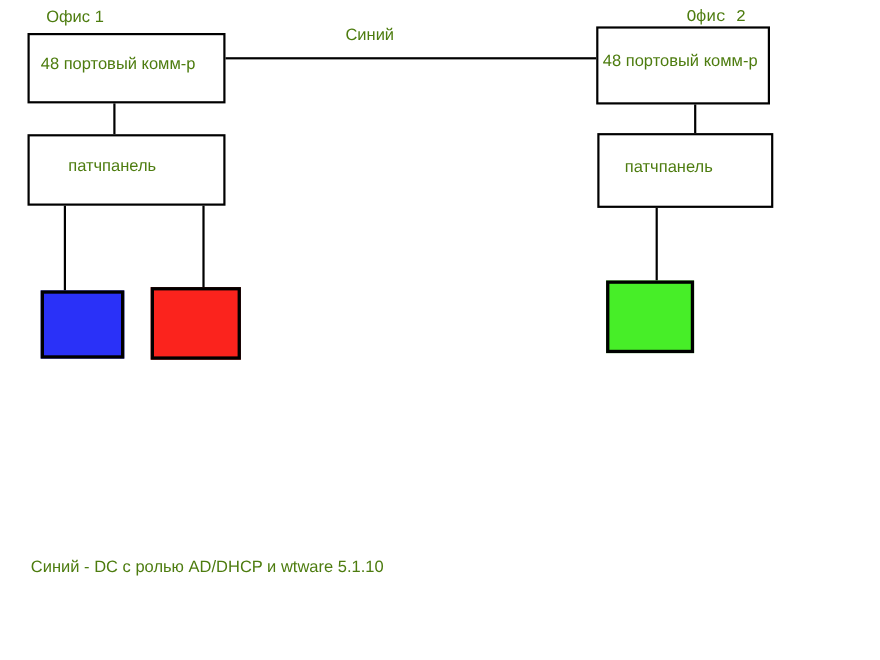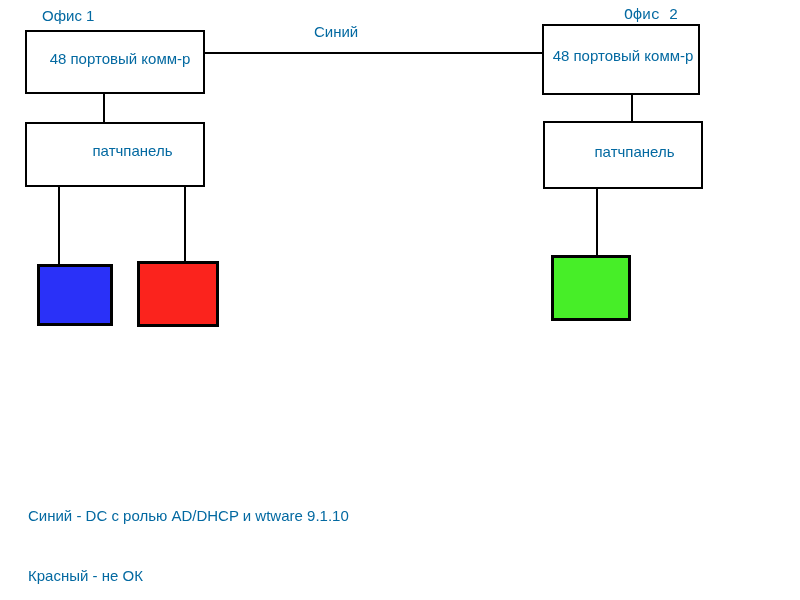--- a/index.html
+++ b/index.html
@@ -7,34 +7,34 @@
     padding: 0;
     background: #ffffff;
   }
   #canvas {
     position: relative;
     width: 800px;
     height: 600px;
     background: #ffffff;
     font-family: "Liberation Sans", sans-serif;
     font-size: 15px;
-    color: #0369a1;
+    color: #4d7c0f;
     overflow: hidden;
   }
   .abs { position: absolute; }
   .floating-label {
     white-space: nowrap;
   }
   .node-box {
     box-sizing: border-box;
     border: 2px solid #000000;
     background: #ffffff;
     display: flex;
     align-items: center;
-    justify-content: center;
+    justify-content: flex-start;
     padding-bottom: 8px;
     white-space: nowrap;
     overflow: hidden;
   }
   .device-box {
     box-sizing: border-box;
     border: 3px solid #000000;
   }
   .h-line {
     height: 2px;
@@ -88,18 +88,17 @@
 
   <div class="abs v-line" style="left:596px; top:189px; height:66px;"></div>
 
   <div class="abs device-box" style="left: 37px; top: 264px; width: 76px; height: 62px; background-color: rgb(42, 49, 248);"></div>
 
   <div class="abs device-box" style="left: 137px; top: 261px; width: 82px; height: 66px; background-color: rgb(251, 35, 29);"></div>
 
   <div class="abs device-box" style="left: 551px; top: 255px; width: 80px; height: 66px; background-color: rgb(71, 238, 40);"></div>
 
   <div class="abs legend" style="left:28px; top:466px;">
-    <div>Синий - DC с ролью AD/DHCP и wtware 9.1.10</div>
-    <div>Красный - не ОК</div>
+    <div>Синий - DC с ролью AD/DHCP и wtware 5.1.10</div>
     
   </div>
 
 </div>
 
 </body></html>

